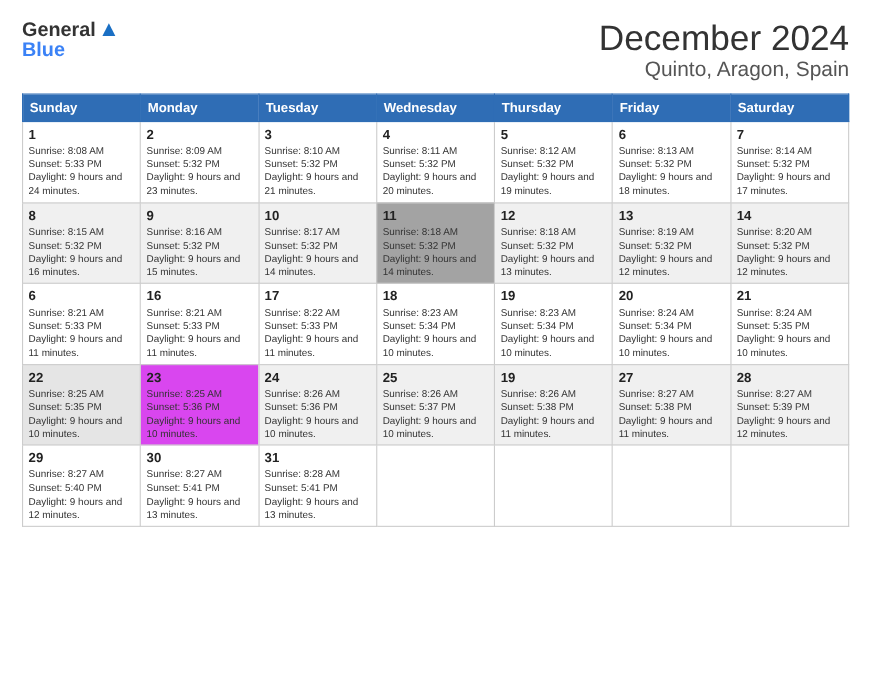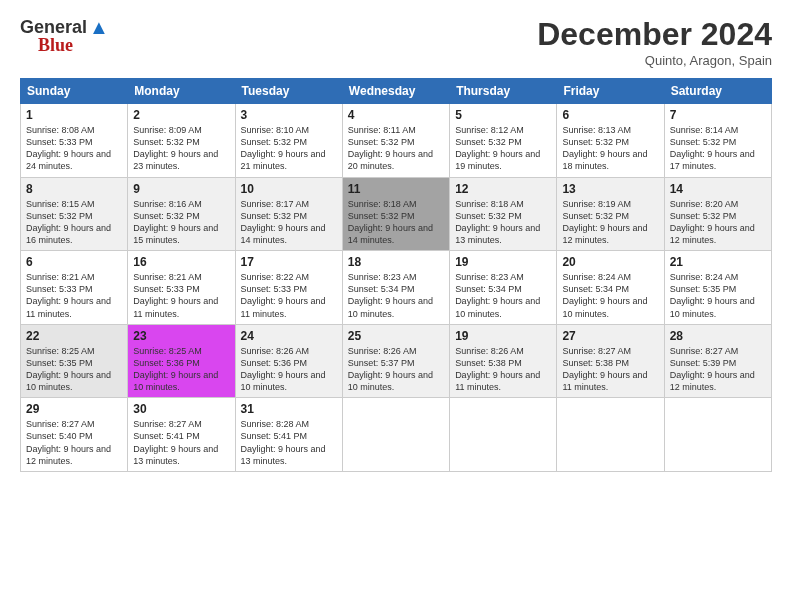--- a/index.html
+++ b/index.html
@@ -23,25 +23,25 @@
     .logo {
       display: flex;
       align-items: center;
       gap: 4px;
     }
     .title-block {
       text-align: right;
     }
     .month-title {
       font-size: 32px;
-      font-weight: bold;
+      font-weight: normal;
       color: #333;
     }
     .subtitle {
-      font-size: 13px;
+      font-size: 19px;
       color: #555;
     }
     table {
       width: 100%;
       border-collapse: collapse;
       table-layout: fixed;
     }
     thead tr th {
       background-color: #2f6db5;
       color: #fff;
@@ -83,21 +83,21 @@
 <body>
 
 <div class="container">
   <div class="header">
     <div class="logo">
       <div style="display:flex;flex-direction:column;align-items:flex-start">
         <div style="display:flex;align-items:center;gap:2px">
           <span style="font-size:18px;font-weight:bold;color:#333;">General</span>
           <span style="color:#1a6fc4;font-size:20px;">▲</span>
         </div>
-        <span style="font-size:18px;font-weight:bold;color:#b91c1c;margin-top:-4px;margin-left:18px;font-family:Liberation Serif, serif;">Blue</span>
+        <span style="font-size:18px;font-weight:bold;color:#3b82f6;margin-top:-4px;margin-left:0;">Blue</span>
       </div>
     </div>
     <div class="title-block">
       <div class="month-title">December 2024</div>
       <div class="subtitle">Quinto, Aragon, Spain</div>
     </div>
   </div>
 
   <table>
     <thead>

